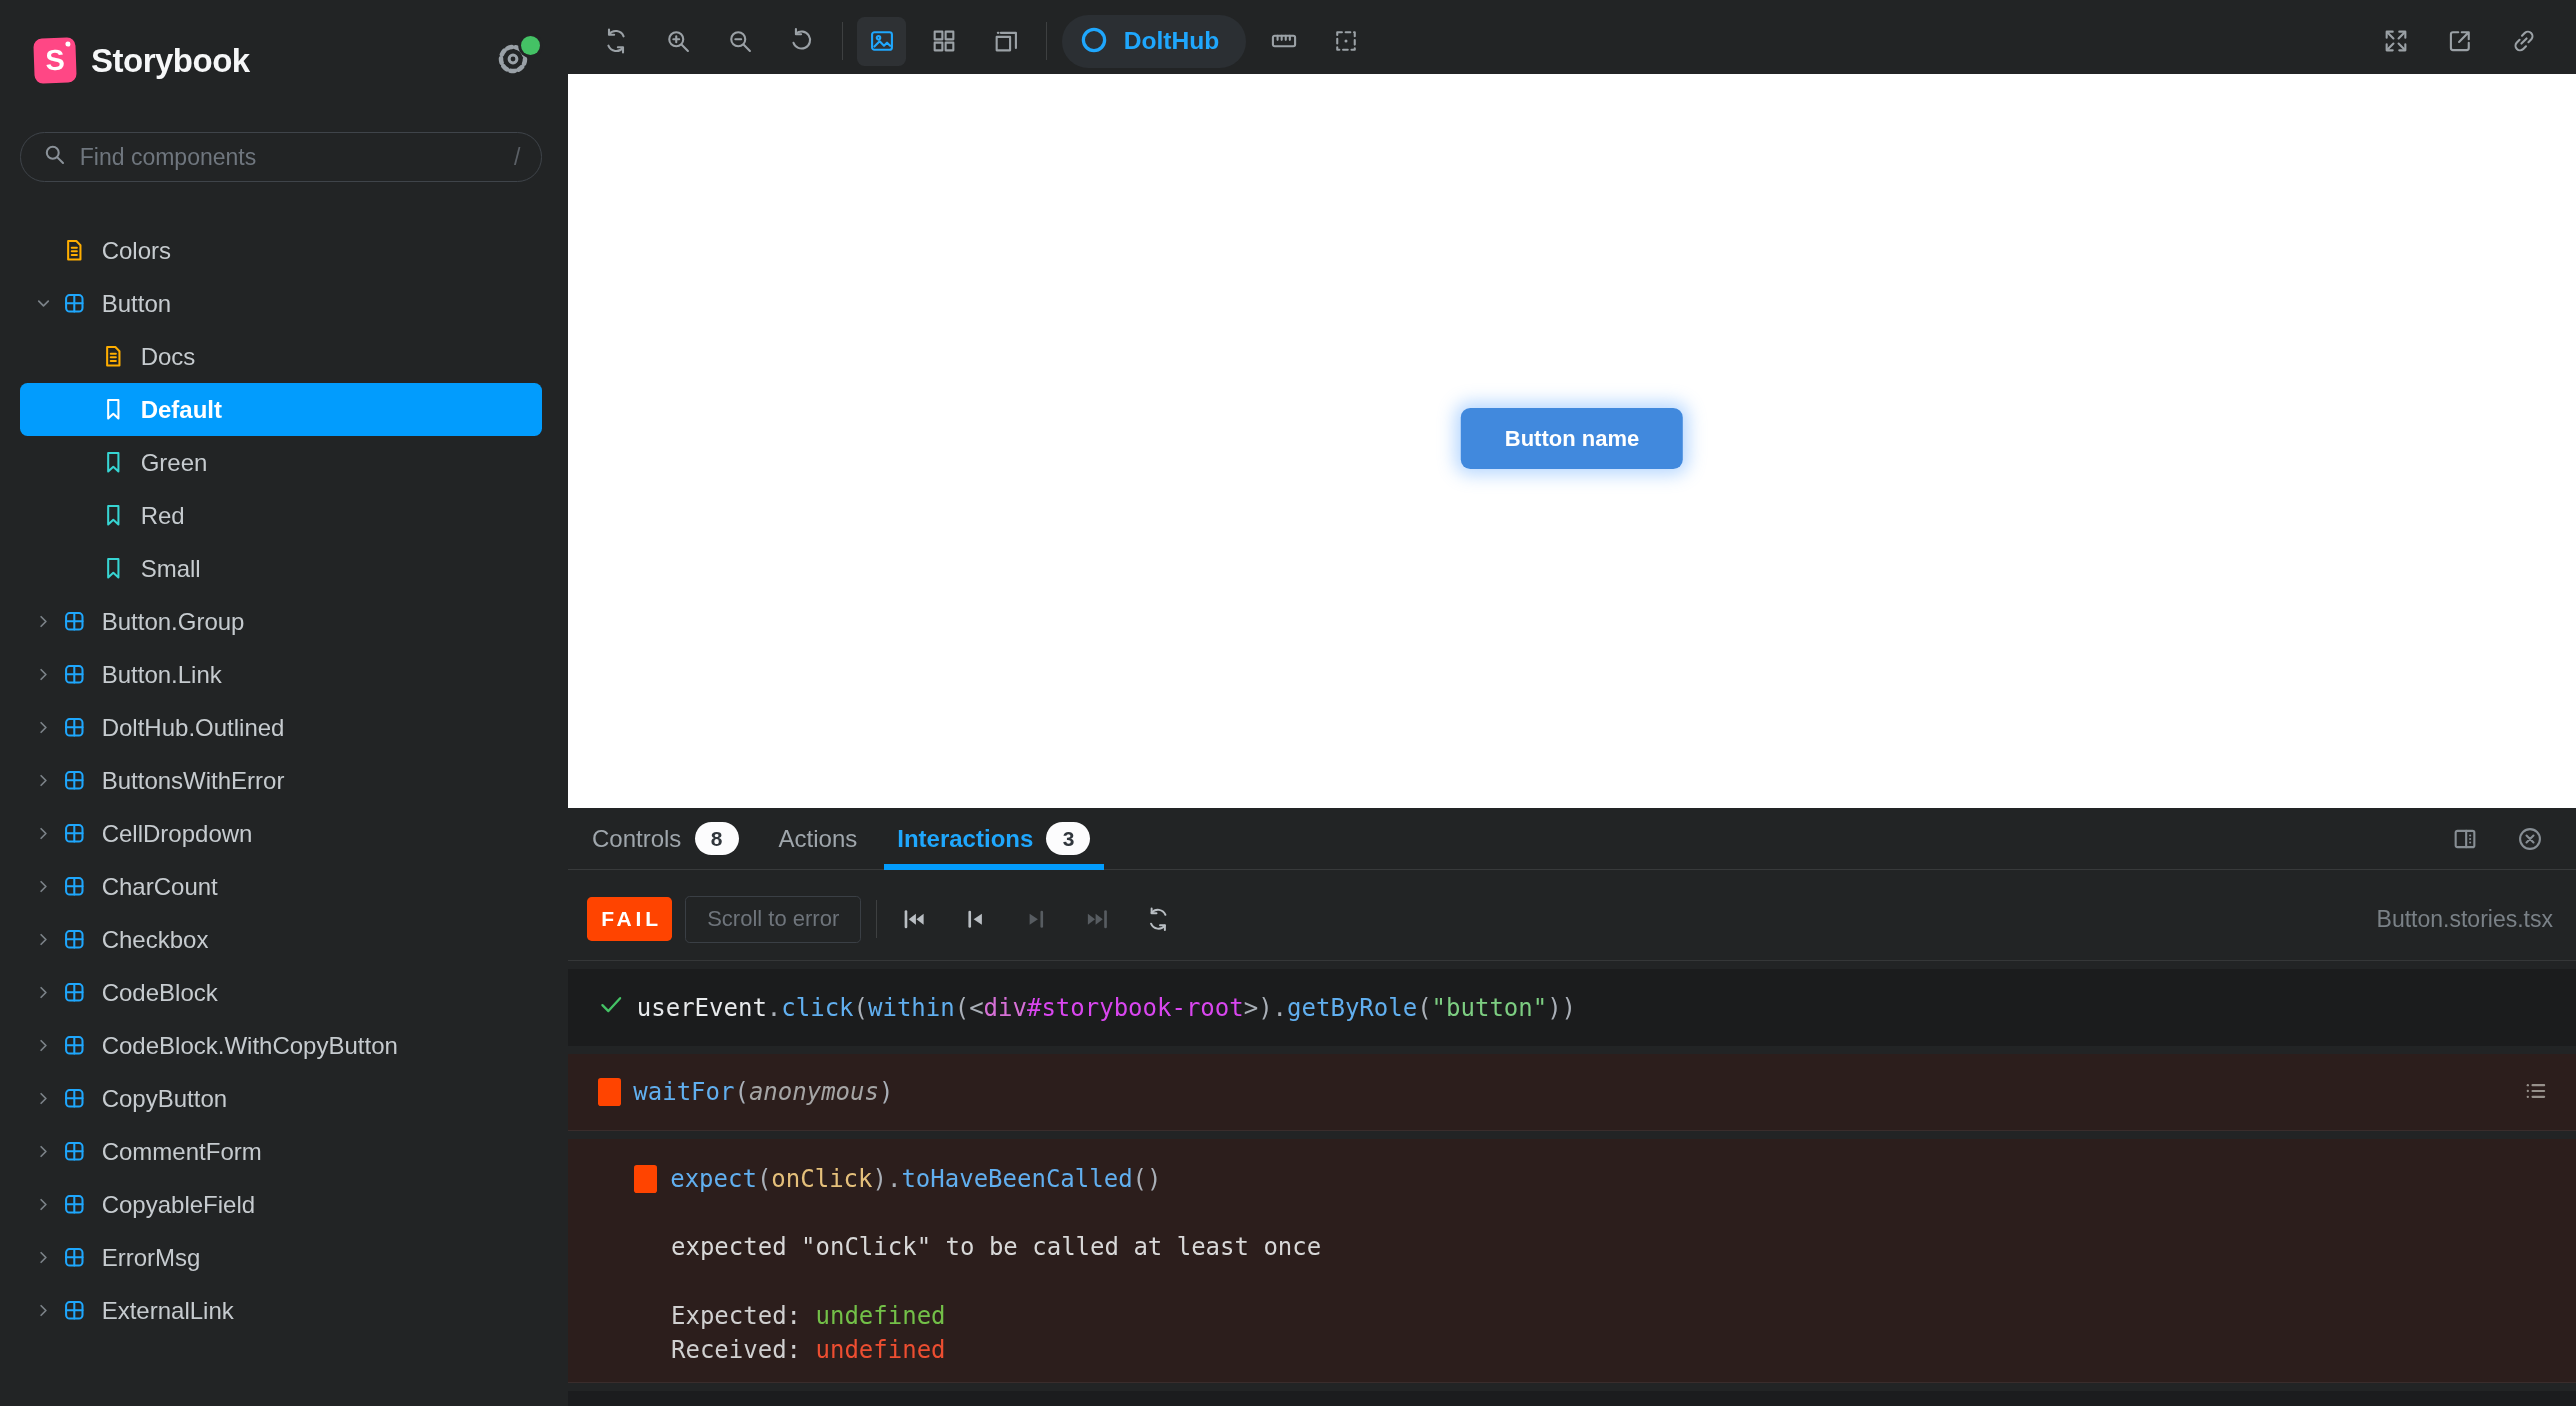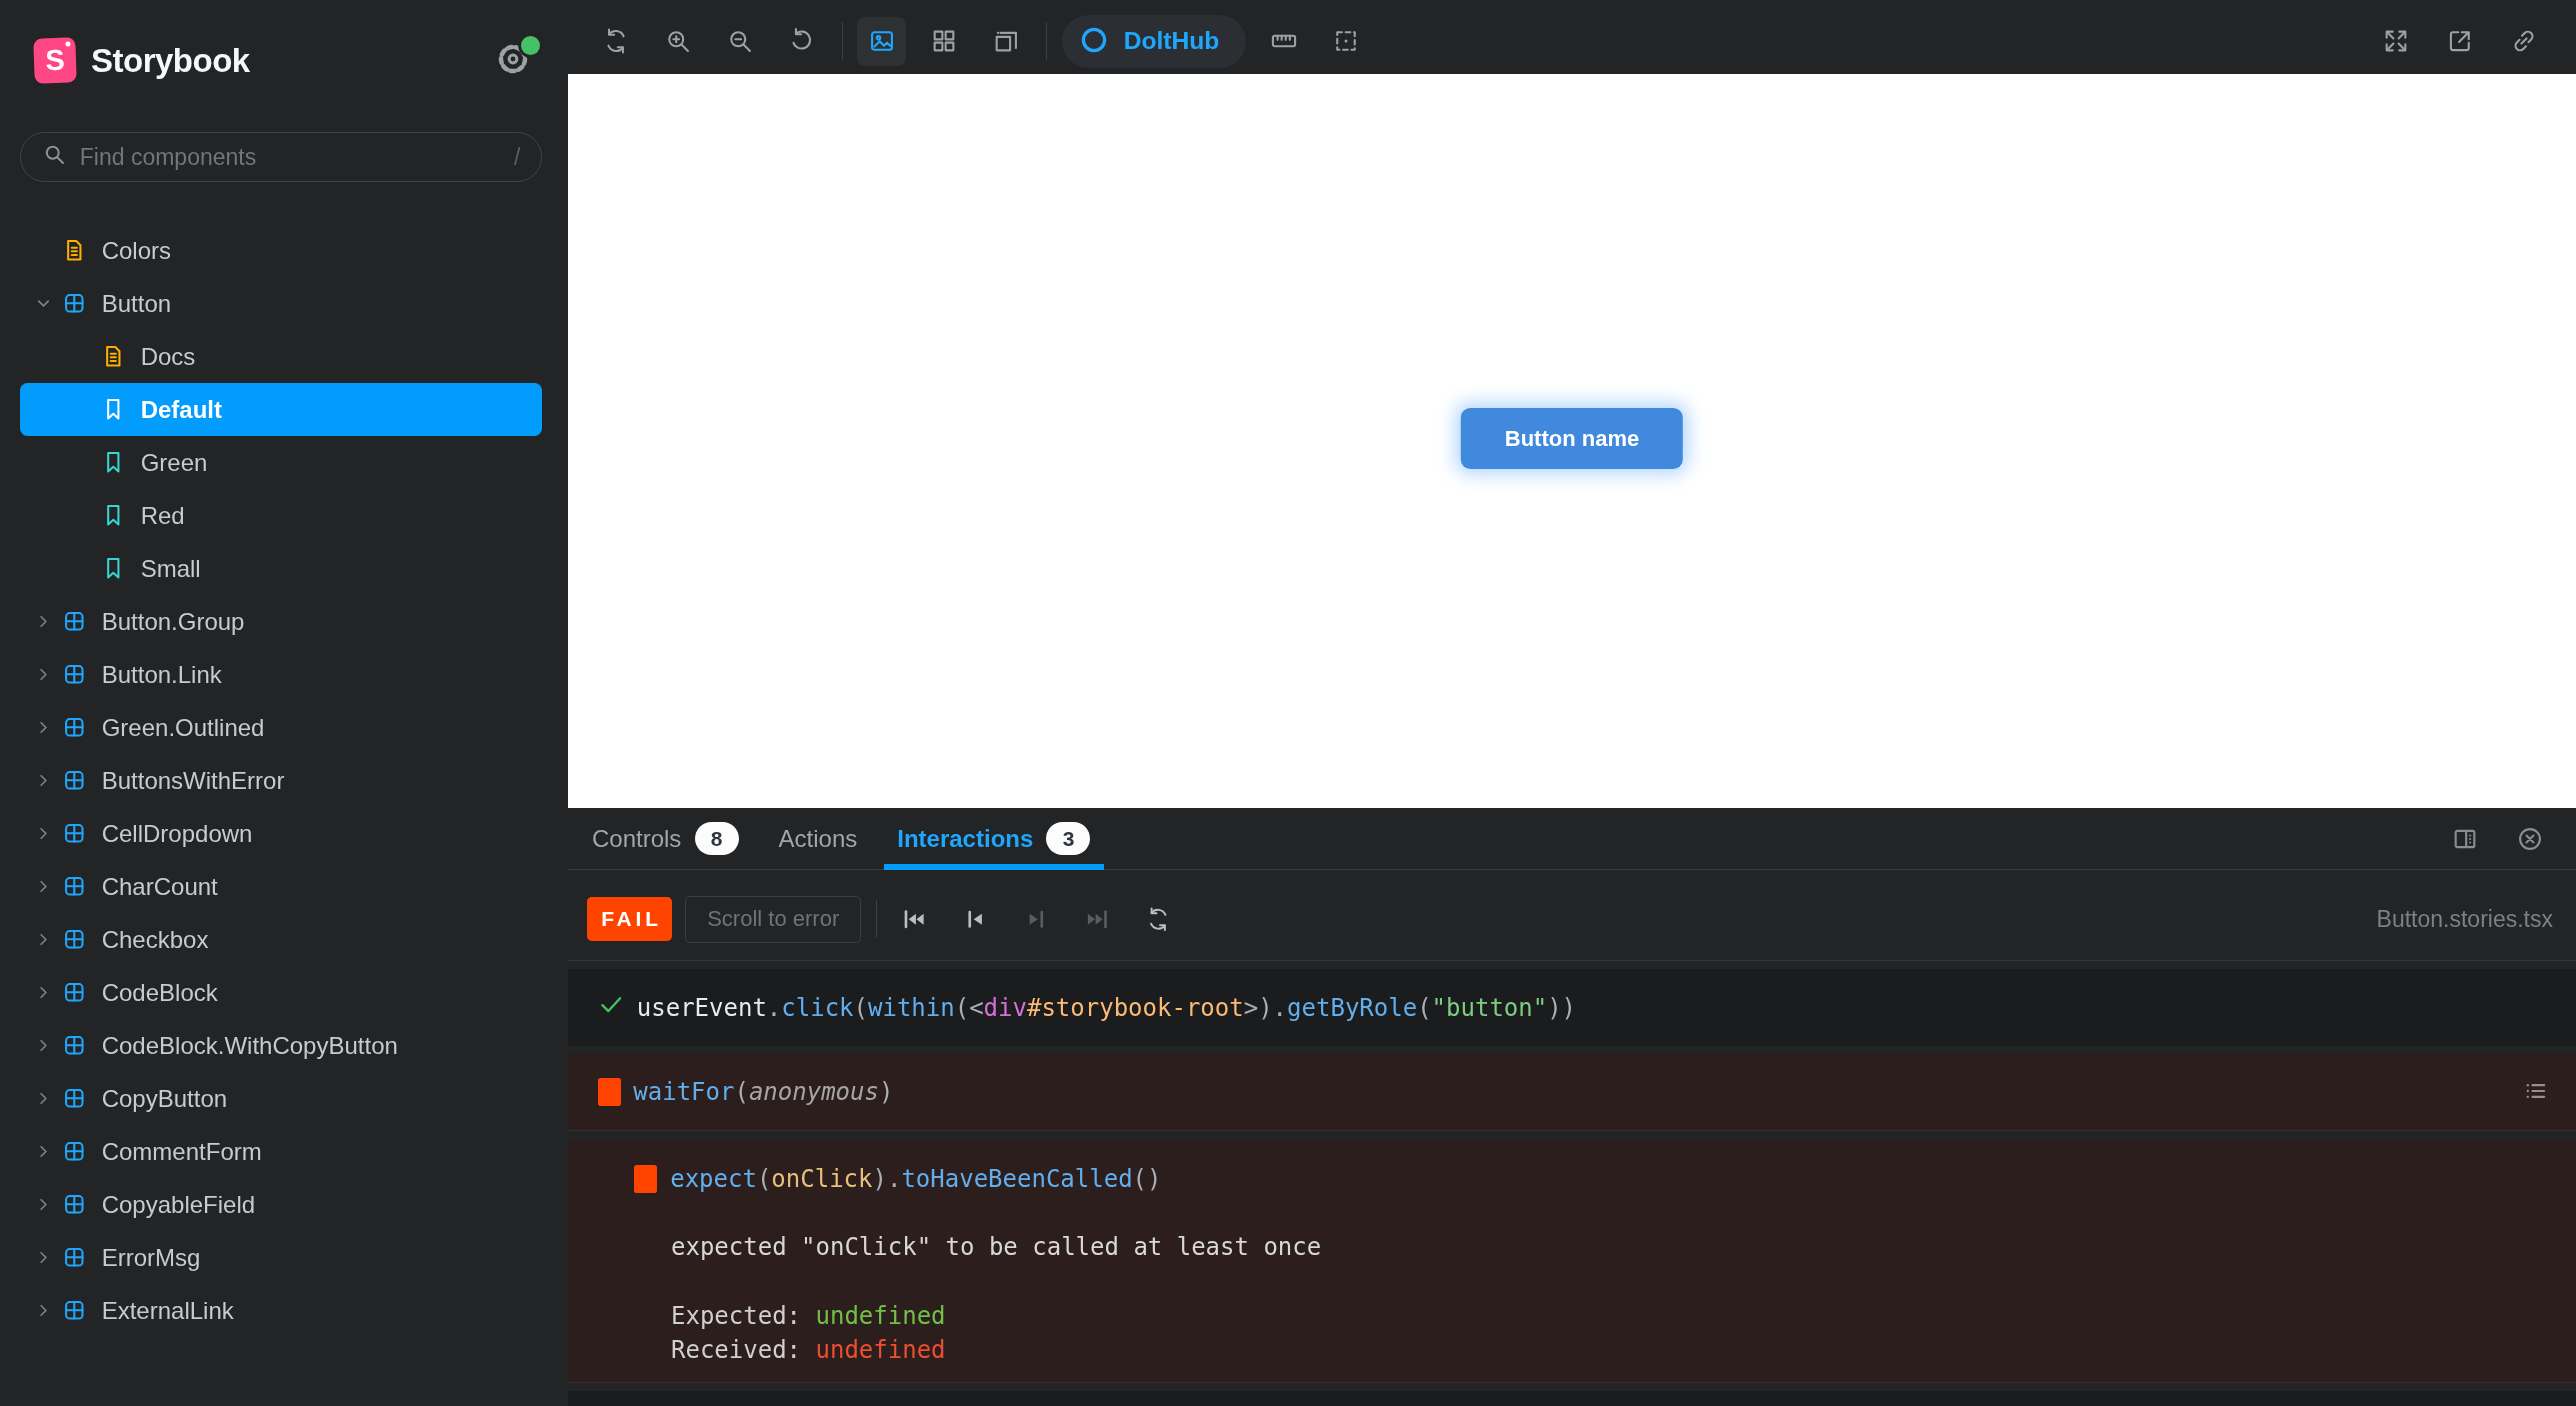--- a/index.html
+++ b/index.html
@@ -110,21 +110,21 @@
   .kv.first { margin-top:35px; }
   .kv .val.green { color:var(--c-expected,#73C048); }
   .kv .val.red { color:var(--c-received,#ED4E31); }
   .panel-filler { flex:1; background:#1B1C1E; }
 
   
   .tk-plain { color:#E8EAEC; }
   .tk-punct { color:#A9AFB7; }
   .tk-fn { color:#61AFEF; }
   .tk-tag { color:#D670D6; }
-  .tk-id { color:#fdba74; }
+  .tk-id { color:#d946ef; }
   .tk-str { color:#7DCE82; }
   .tk-arg { color:#E5C07B; }
   .tk-anon { color:#A5A5A5; font-style:italic; }
 </style>
 </head>
 <body>
 
 <div class="app">
 
   <aside class="sidebar">
@@ -250,21 +250,21 @@
             <svg viewBox="0 0 24 24" fill="none" stroke="currentColor" stroke-width="2.2" stroke-linecap="round" stroke-linejoin="round">
               <path d="M9 6l6 6-6 6"></path>
             </svg>
           </span>
           <span class="ticon component">
             <svg viewBox="0 0 24 24" fill="none" stroke="currentColor" stroke-width="2" stroke-linecap="round" stroke-linejoin="round">
               <rect x="4" y="4" width="16" height="16" rx="3.5"></rect>
               <path d="M12 4v16M4 12h16"></path>
             </svg>
           </span>
-          <span class="tlabel">Green.Outlined</span>
+          <span class="tlabel">DoltHub.Outlined</span>
         </div>
         <div class="trow root">
           <span class="chev">
             <svg viewBox="0 0 24 24" fill="none" stroke="currentColor" stroke-width="2.2" stroke-linecap="round" stroke-linejoin="round">
               <path d="M9 6l6 6-6 6"></path>
             </svg>
           </span>
           <span class="ticon component">
             <svg viewBox="0 0 24 24" fill="none" stroke="currentColor" stroke-width="2" stroke-linecap="round" stroke-linejoin="round">
               <rect x="4" y="4" width="16" height="16" rx="3.5"></rect>

